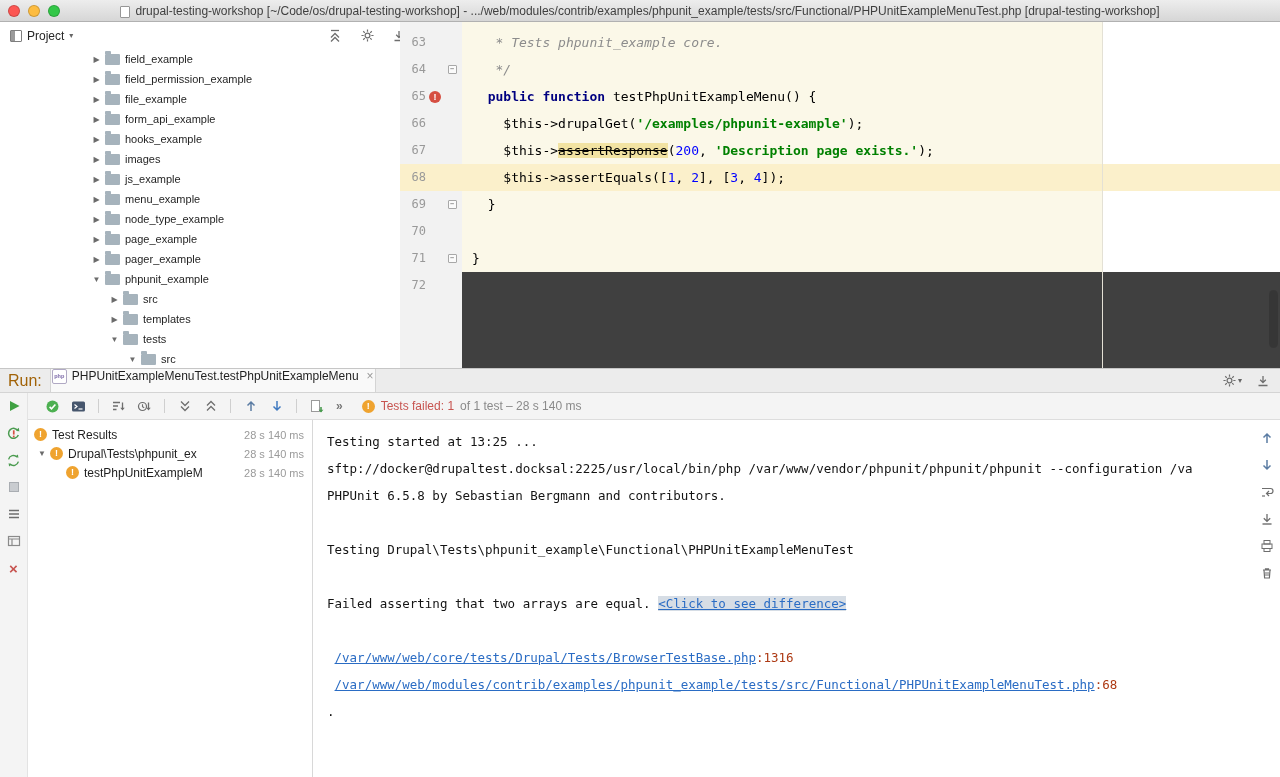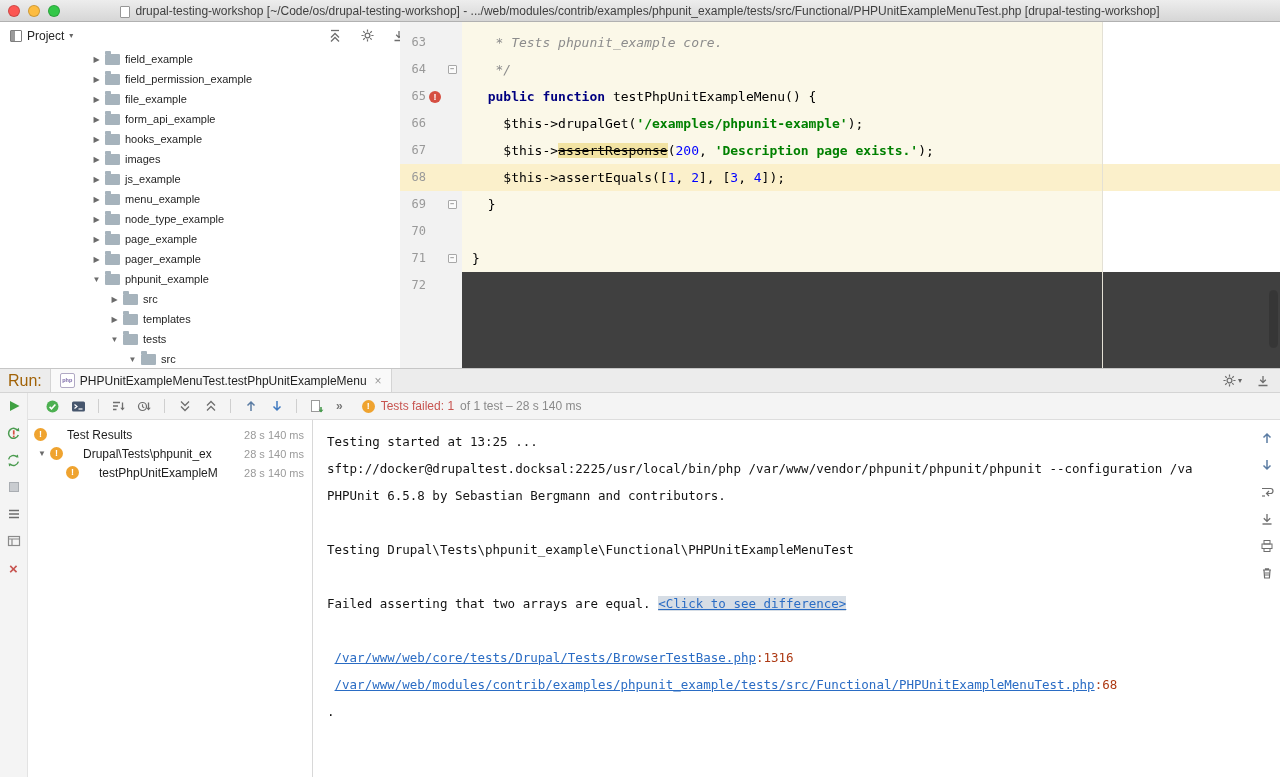--- a/index.html
+++ b/index.html
@@ -53,41 +53,41 @@
 .s-string{color:#008000;font-weight:bold}
 .s-number{color:#0000ff}
 .s-deprecated{color:#000;text-decoration:line-through;background:#f2e3a2}
 .margin-guide{position:absolute;left:702px;top:0;bottom:0;width:1px;background:#e4e1d5;z-index:2}
 .ed-thumb{position:absolute;right:2px;top:268px;width:9px;height:58px;border-radius:5px;background:rgba(0,0,0,.15);z-index:3}
 
 
 .run-panel{position:absolute;top:368px;left:0;right:0;height:409px;background:#fff;border-top:1px solid #c6c6c6}
 .run-tabbar{position:absolute;top:0;left:0;right:0;height:24px;background:#ececec;border-bottom:1px solid #d4d4d4;display:flex;align-items:center;padding:0 10px 0 8px;gap:8px}
 .run-label{font-size:16px;color:#a16207}
-.run-tab{height:23px;display:flex;align-items:center;gap:5px;padding:0 9px;background:#f9f9f9;border-left:1px solid #d4d4d4;border-right:1px solid #d4d4d4;font-size:12px;color:#1f1f1f}
+.run-tab{height:23px;display:flex;gap:5px;padding:0 1px;background:#f9f9f9;border-left:1px solid #d4d4d4;border-right:1px solid #d4d4d4;font-size:12px;color:#1f1f1f}
 .php-icon{width:15px;height:15px;border:1px solid #b0a9c4;border-radius:2px;background:#fff;color:#7b68a8;font:bold 5.5px/13px "Liberation Sans",sans-serif;text-align:center;flex:none}
 .tab-close{color:#9a9a9a;font-size:12px;margin-left:3px}
 .tabbar-right{margin-left:auto;display:flex;align-items:center;gap:14px}
 .gear-wrap{display:flex;align-items:center;gap:2px}
 .run-toolbar{position:absolute;top:24px;left:0;right:0;height:27px;background:#f4f4f4;border-bottom:1px solid #ddd;display:flex;align-items:center;padding-left:44px;gap:9px}
 .tbi{width:17px;height:17px;display:flex;align-items:center;justify-content:center;flex:none}
 .tbsep{width:1px;height:14px;background:#cfcfcf;margin:0 2px;flex:none}
 .tb-ovf{color:#777;font-size:12px;font-weight:bold;margin:0 2px}
 .status{display:flex;align-items:center;gap:6px;margin-left:8px;font-size:12px;white-space:nowrap}
 .bang{width:13px;height:13px;border-radius:50%;background:#efa32f;color:#fff;font:bold 9px/13px "Liberation Sans",sans-serif;text-align:center;flex:none}
 .st-failed{color:#c75450}
 .st-rest{color:#8a8a8a}
 .left-strip{position:absolute;top:24px;left:0;bottom:0;width:28px;background:#f4f4f4;border-right:1px solid #e3e3e3;display:flex;flex-direction:column;align-items:center;padding-top:5px;gap:11px;z-index:2}
 .ls-ic{width:16px;height:16px;display:flex;align-items:center;justify-content:center;flex:none}
 .stop-sq{width:10px;height:10px;background:#c9ccd0;border:1px solid #a9adb2}
 .close-x{color:#c75450;font:bold 15px/15px "Liberation Sans",sans-serif}
 .test-tree{position:absolute;top:51px;left:28px;width:284px;bottom:0;background:#fff;padding-top:5px;overflow:hidden}
 .tt-row{height:19px;display:flex;align-items:center;font-size:12px;color:#1f1f1f}
 .tt-arrow{width:16px;text-align:center;font-size:8px;color:#6b6b6b;flex:none}
-.tt-label{margin-left:20px;white-space:nowrap;overflow:hidden}
+.tt-label{margin-left:5px;white-space:nowrap;overflow:hidden}
 .tt-time{margin-left:auto;padding-right:8px;font-size:11px;color:#9a9a9a;flex:none}
 .splitter{position:absolute;top:51px;bottom:0;left:312px;width:1px;background:#d8d8d8}
 .console{position:absolute;top:51px;left:314px;right:26px;bottom:0;background:#fff;padding:8px 0 12px 13px;overflow:hidden;font:12.5px/27px "DejaVu Sans Mono",monospace}
 .c-line{min-height:27px;white-space:pre;overflow:hidden}
 .c-plain{color:#141414}
 .c-link{color:#2a6cc4;text-decoration:underline}
 .c-action{color:#2a6cc4;text-decoration:underline;background:#d6dde5}
 .c-loc{color:#ad3a14}
 .console-strip{position:absolute;top:51px;right:0;bottom:0;width:26px;background:#fff;display:flex;flex-direction:column;align-items:center;padding-top:10px;gap:11px}
 .cs-ic{width:16px;height:16px;display:flex;align-items:center;justify-content:center;flex:none}

